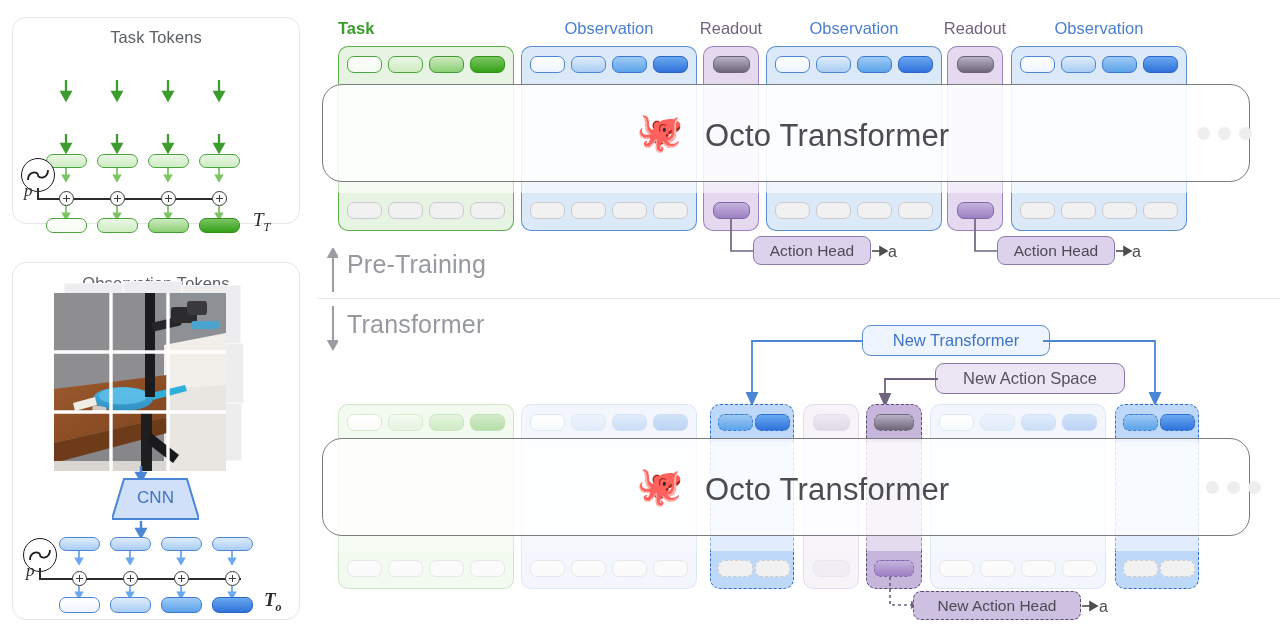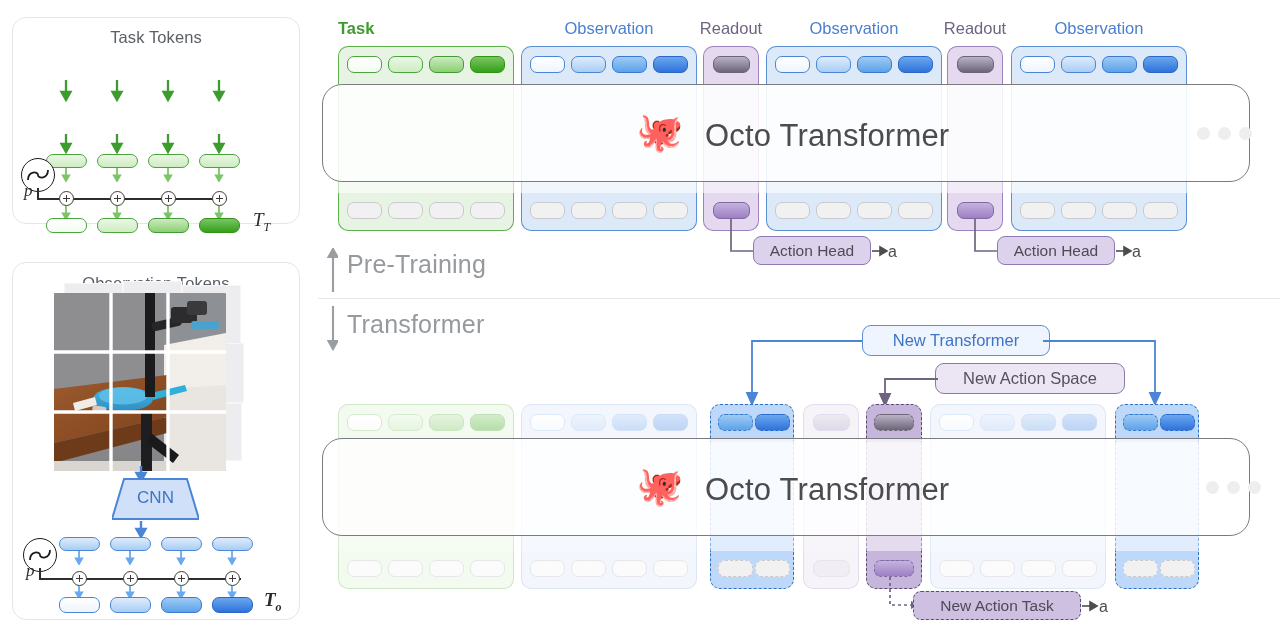--- a/index.html
+++ b/index.html
@@ -639,20 +639,20 @@
     <i></i>
     <i></i>
 </div>
 
 <svg class="abs" style="left:884px; top:577px;" width="48" height="42">
   <g stroke="#6f6480" stroke-width="1.7" fill="#6f6480" stroke-dasharray="3,3">
     <path d="M6 0 L6 28 L28 28" fill="none"></path>
   </g>
   <polygon points="27,24 27,32 35,28" fill="#6f6480"></polygon>
 </svg>
-<div class="head dashed" style="left:913px; top:591px; width:168px; height:29px;">New Action Task</div>
+<div class="head dashed" style="left:913px; top:591px; width:168px; height:29px;">New Action Head</div>
 <svg class="abs" style="left:1082px; top:599px;" width="18" height="14">
   <g stroke="#4d4d50" stroke-width="1.6" fill="#4d4d50">
     <line x1="0" y1="7" x2="9" y2="7"></line>
       <polygon points="8,3 8,11 15,7"></polygon>
   </g>
 </svg>
 <div class="alabel" style="left:1099px; top:598px;">a</div>
 
 </body></html>

